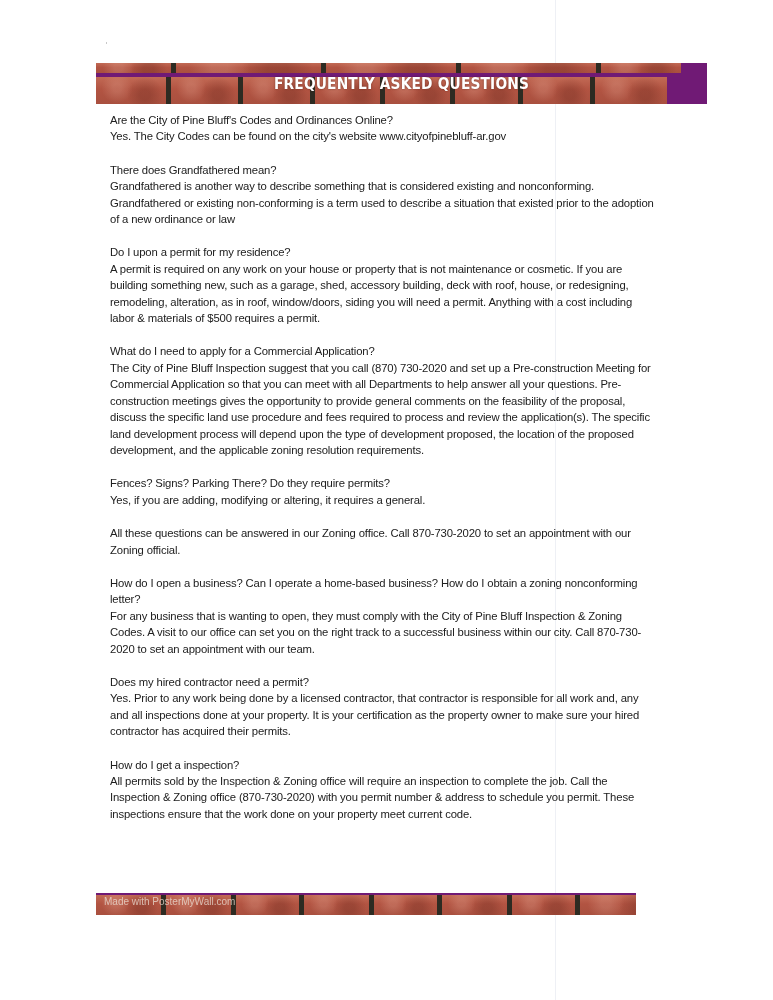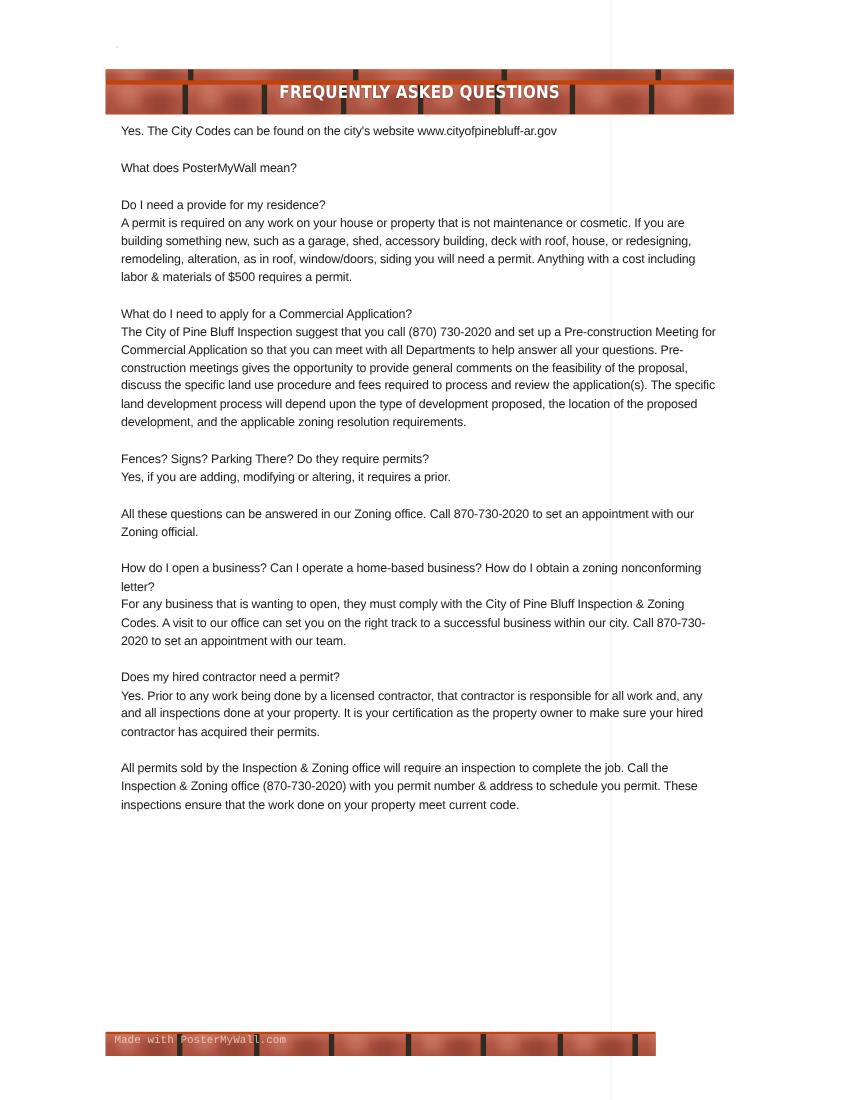--- a/index.html
+++ b/index.html
@@ -29,31 +29,31 @@
       top: 42px;
       width: 1px;
       height: 2px;
       background: #c8c8c8;
     }
     .brick {
       position: absolute;
       left: 96px;
       width: 571px;
       overflow: hidden;
-      background-color: #c2410c;
+      background-color: #701a75;
+      padding-left: 40px;
     }
     .banner {
       top: 63px;
       height: 41px;
     }
     .footer {
-      top: 938px;
+      top: 893px;
       height: 22px;
       width: 500px;
-      font-family: Liberation Mono, monospace;
     }
     .brick-row {
       position: absolute;
       left: 0;
       right: 0;
       display: flex;
     }
     .brick-cell {
       flex: none;
       height: 100%;
@@ -130,51 +130,54 @@
     <div class="brick-cell" style="width:70px"></div>
     <div class="brick-cell" style="width:68px"></div>
     <div class="brick-cell" style="width:72px"></div>
     <div class="brick-cell" style="width:72px;border-right:none"></div>
   </div>
   <div class="banner-title">FREQUENTLY ASKED QUESTIONS</div>
 </div>
 
 <div class="content">
   <div class="faq-item">
+    <p class="faq-q">Are the City of Pine Bluff's Codes and Ordinances Online?</p>
     <p class="faq-a">Yes.  The City Codes can be found on the city's website www.cityofpinebluff-ar.gov</p>
   </div>
   <div class="faq-item">
-    <p class="faq-q">What does PosterMyWall mean?</p>
+    <p class="faq-q">There does Grandfathered mean?</p>
+    <p class="faq-a">Grandfathered is another way to describe something that is considered existing and nonconforming. Grandfathered or existing non-conforming is a term used to describe a situation that existed prior to the adoption of a new ordinance or law</p>
   </div>
   <div class="faq-item">
-    <p class="faq-q">Do I need a provide for my residence?</p>
+    <p class="faq-q">Do I upon a permit for my residence?</p>
     <p class="faq-a">A permit is required on any work on your house or property that is not maintenance or cosmetic.  If you are building something new, such as a garage, shed, accessory building, deck with roof, house, or redesigning, remodeling, alteration, as in roof, window/doors, siding you will need a permit. Anything with a cost including labor &amp; materials of $500 requires a permit.</p>
   </div>
   <div class="faq-item">
     <p class="faq-q">What do I need to apply for a Commercial Application?</p>
     <p class="faq-a">The City of Pine Bluff Inspection suggest that you call (870) 730-2020 and set up a Pre-construction Meeting for Commercial Application so that you can meet with all Departments to help answer all your questions.  Pre-construction meetings gives the opportunity to provide general comments on the feasibility of the proposal, discuss the specific land use procedure and fees required to process and review the application(s). The specific land development process will depend upon the type of development proposed, the location of the proposed development, and the applicable zoning resolution requirements.</p>
   </div>
   <div class="faq-item">
     <p class="faq-q">Fences? Signs? Parking There? Do they require permits?</p>
-    <p class="faq-a">Yes, if you are adding, modifying or altering, it requires a prior.</p>
+    <p class="faq-a">Yes, if you are adding, modifying or altering, it requires a general.</p>
   </div>
   <div class="faq-item">
     <p class="faq-a">All these questions can be answered in our Zoning office. Call 870-730-2020 to set an appointment with our Zoning official.</p>
   </div>
   <div class="faq-item">
     <p class="faq-q">How do I open a business? Can I operate a home-based business? How do I obtain a zoning nonconforming letter?</p>
     <p class="faq-a">For any business that is wanting to open, they must comply with the City of Pine Bluff Inspection &amp; Zoning Codes. A visit to our office can set you on the right track to a successful business within our city. Call 870-730-2020 to set an appointment with our team.</p>
   </div>
   <div class="faq-item">
     <p class="faq-q">Does my hired contractor need a permit?</p>
     <p class="faq-a">Yes. Prior to any work being done by a licensed contractor, that contractor is responsible for all work and, any and all inspections done at your property. It is your certification as the property owner to make sure your hired contractor has acquired their permits.</p>
   </div>
   <div class="faq-item">
   </div>
   <div class="faq-item">
+    <p class="faq-q">How do I get a inspection?</p>
     <p class="faq-a">All permits sold by the Inspection &amp; Zoning office will require an inspection to complete the job. Call the Inspection &amp; Zoning office (870-730-2020) with you permit number &amp; address to schedule you permit. These inspections ensure that the work done on your property meet current code.</p>
   </div>
 </div>
 
 <div class="brick footer">
   <div class="brick-row row-one">
     <div class="brick-cell" style="width:70px"></div>
     <div class="brick-cell" style="width:70px"></div>
     <div class="brick-cell" style="width:68px"></div>
     <div class="brick-cell" style="width:70px"></div>

